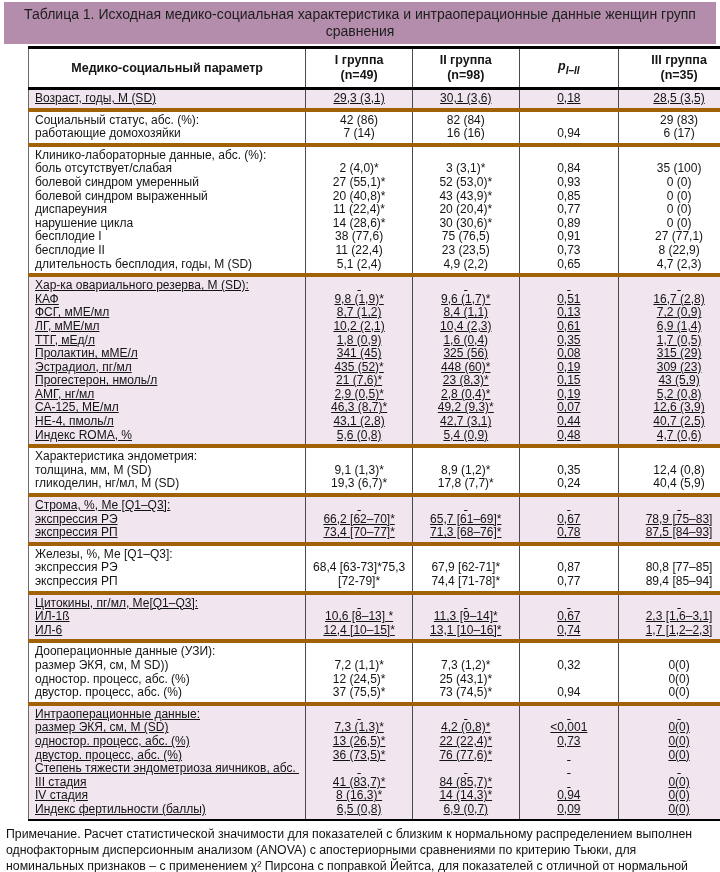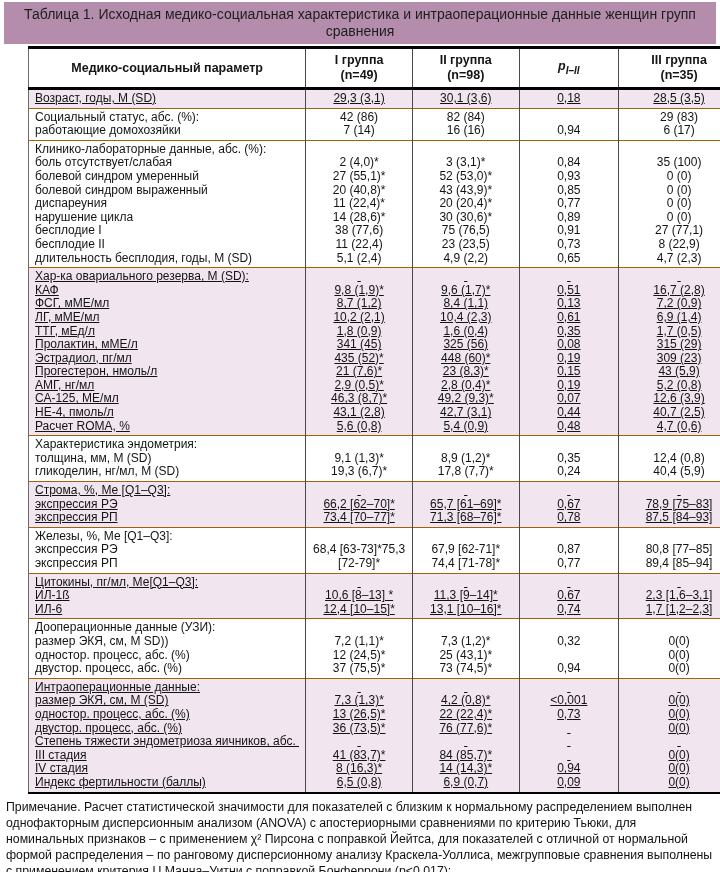--- a/index.html
+++ b/index.html
@@ -19,21 +19,21 @@
   col.c-param{width:39%;}
   col.c-g1{width:15%;}
   col.c-g2{width:15%;}
   col.c-p{width:14%;}
   col.c-g3{width:17%;}
   thead th{
     border-bottom:3px solid #000;font-weight:bold;font-size:12.5px;line-height:15px;
     padding:4px 4px;text-align:center;vertical-align:middle;background:#fff;
   }
   thead th + th, tbody td + td{border-left:1px solid #4a4a4a;text-align:center;}
-  tbody tr + tr td{border-top:1px solid #a16207;}
+  tbody tr + tr td{border-top:4px solid #a16207;}
   tbody td{
     padding:2px 6px;vertical-align:middle;font-size:12px;line-height:13.6px;
   }
   tbody tr.shaded{background:#f1e5ef;text-decoration:underline;}
   td.c-val{text-align:center;padding:2px 2px;}
   .ln{white-space:nowrap;overflow:hidden;}
   .p-it{font-style:italic;font-weight:bold;}
   th sub{font-style:italic;font-size:10px;}
   .footnote{
     font-size:12.3px;line-height:16.2px;padding:5px 2px 0 2px;color:#111;
@@ -177,21 +177,21 @@
             <div class="ln">КАФ</div>
             <div class="ln">ФСГ, мМЕ/мл</div>
             <div class="ln">ЛГ, мМЕ/мл</div>
             <div class="ln">ТТГ, мЕд/л</div>
             <div class="ln">Пролактин, мМЕ/л</div>
             <div class="ln">Эстрадиол, пг/мл</div>
             <div class="ln">Прогестерон, нмоль/л</div>
             <div class="ln">АМГ, нг/мл</div>
             <div class="ln">СА-125, МЕ/мл</div>
             <div class="ln">НЕ-4, пмоль/л</div>
-            <div class="ln">Расчет ROMA, %</div>
+            <div class="ln">Индекс ROMA, %</div>
           </td>
           <td class="c-val">
             <div class="ln">&nbsp;</div>
             <div class="ln">9,8 (1,9)*</div>
             <div class="ln">8,7 (1,2)</div>
             <div class="ln">10,2 (2,1)</div>
             <div class="ln">1,8 (0,9)</div>
             <div class="ln">341 (45)</div>
             <div class="ln">435 (52)*</div>
             <div class="ln">21 (7,6)*</div>

